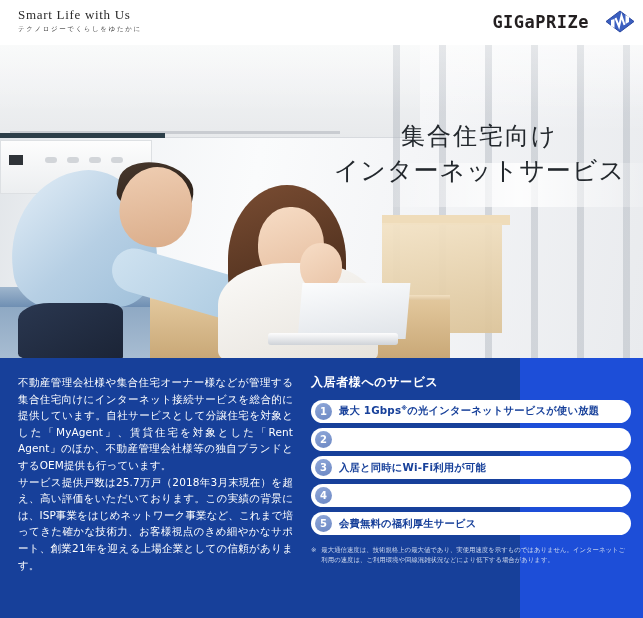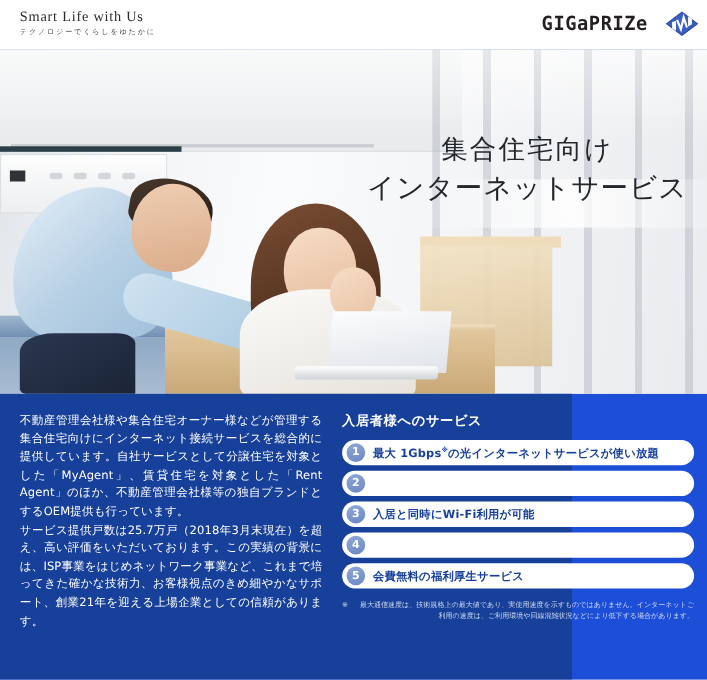--- a/index.html
+++ b/index.html
@@ -112,21 +112,21 @@
     background:linear-gradient(160deg,#8fa7d8,#6c88c4);color:#ffffff;
     font-size:10px;font-weight:bold;display:flex;align-items:center;justify-content:center;
     font-family:"DejaVu Sans",sans-serif;}
   .svc-text{color:#17409a;font-size:10.3px;font-weight:bold;letter-spacing:.2px;white-space:nowrap;
     font-family:"DejaVu Sans",sans-serif;}
   .svc-text sup{font-size:6px;vertical-align:super;}
 
   .note{display:flex;gap:5px;margin-top:10px;color:#cfd9ee;font-size:6.4px;line-height:10px;
     font-family:"DejaVu Sans",sans-serif;}
   .note-mark{flex:0 0 auto;}
-  .note-body{flex:1 1 auto;text-align:right;}
+  .note-body{flex:1 1 auto;}
 </style>
 </head>
 <body>
 
 <div class="page">
 
   <div class="header">
     <div class="brand">
       <div class="brand-en">Smart Life with Us</div>
       <div class="brand-jp">テクノロジーでくらしをゆたかに</div>

